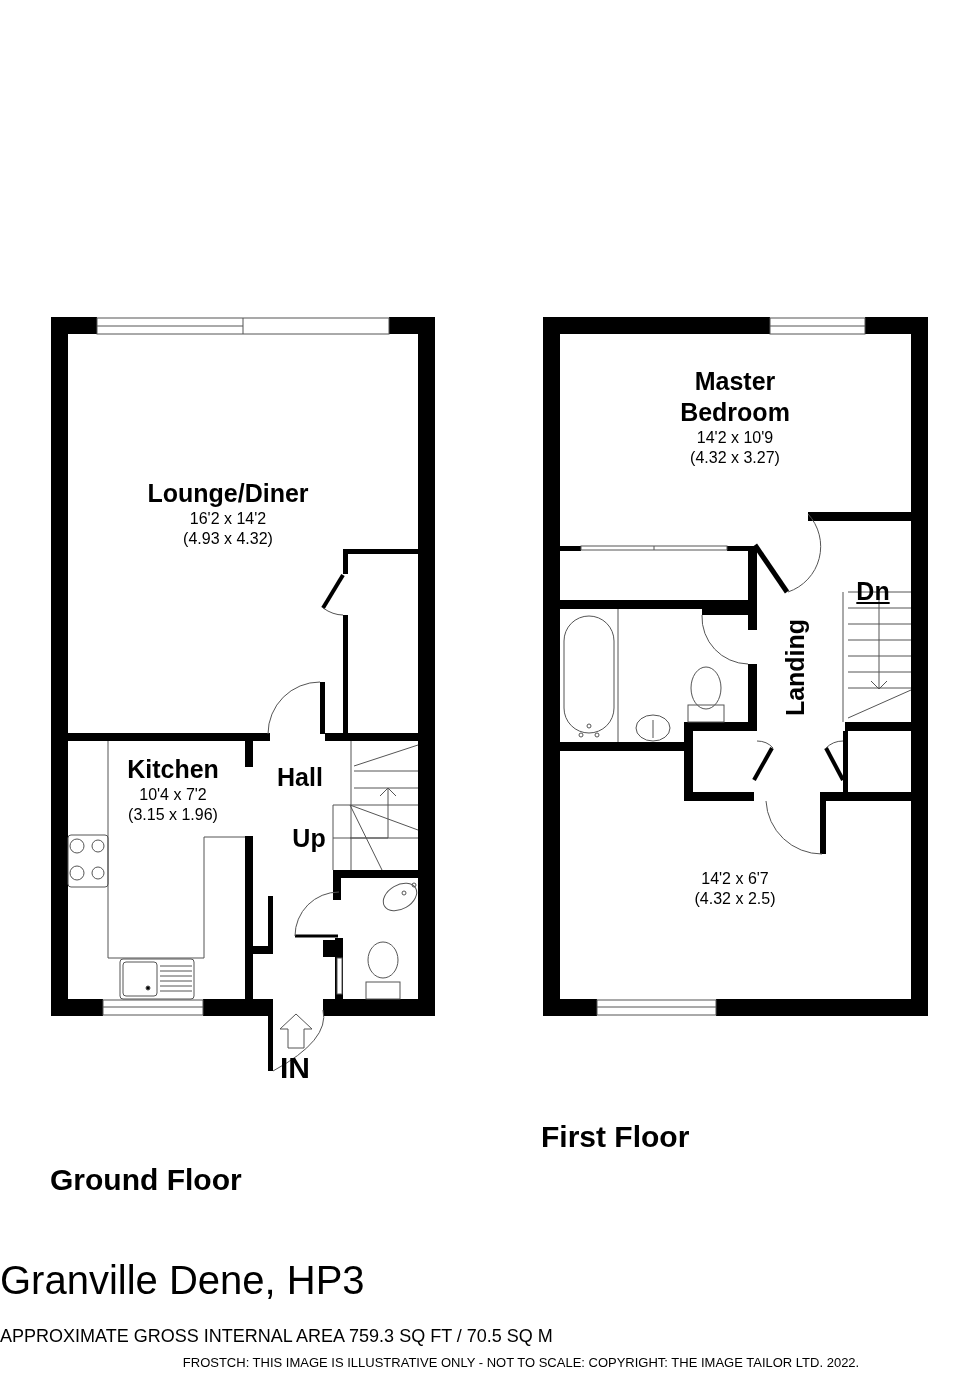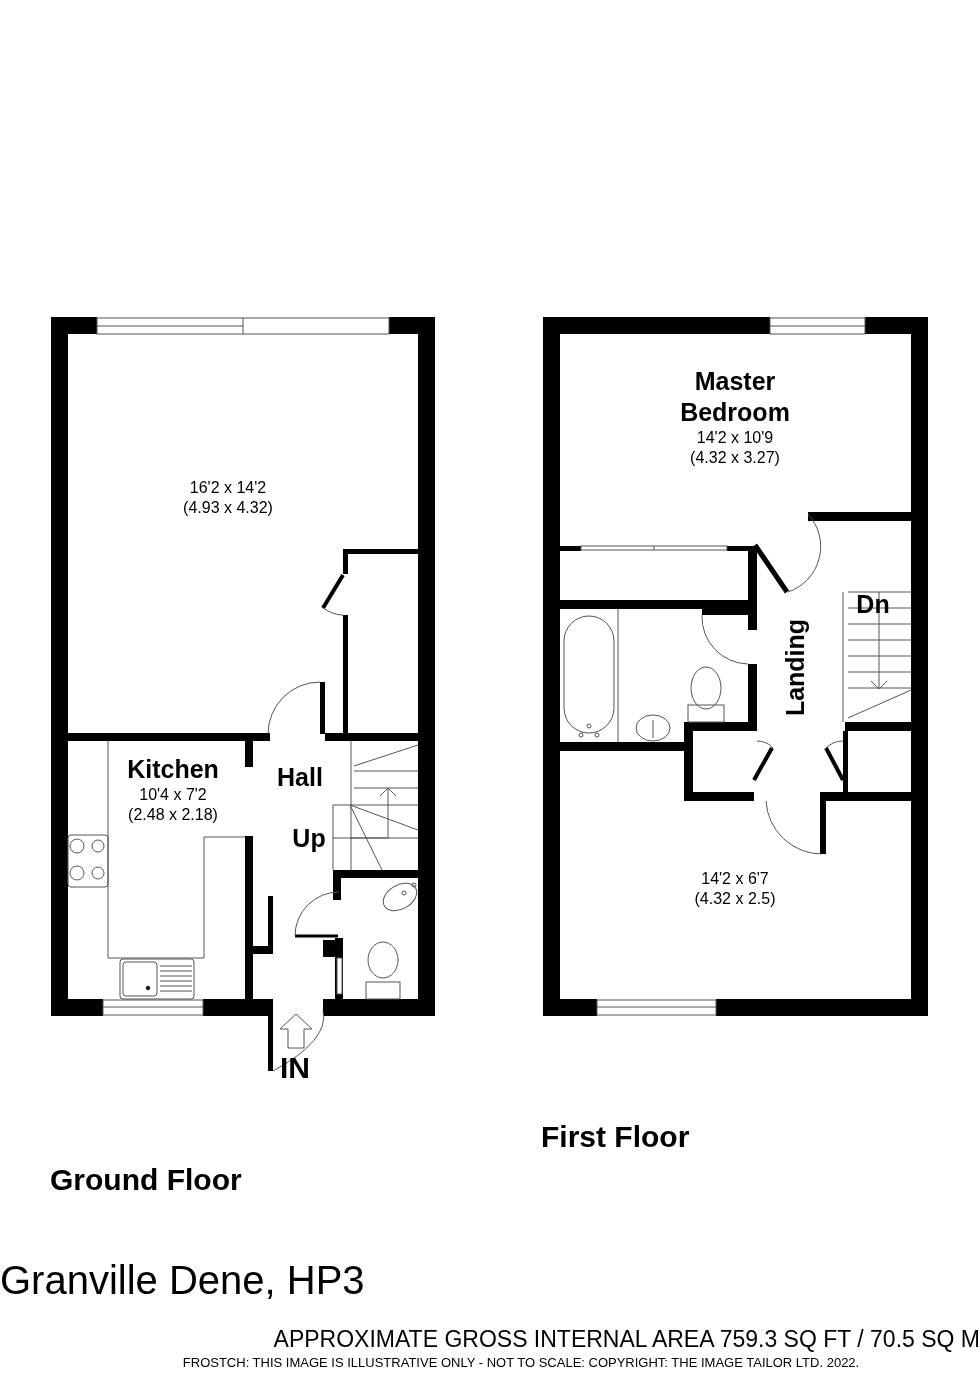--- a/index.html
+++ b/index.html
@@ -3,21 +3,21 @@
 <meta charset="utf-8">
 <style>
   html, body { margin: 0; padding: 0; background: #ffffff; }
   body { width: 980px; height: 1385px; position: relative; overflow: hidden; font-family: "Liberation Sans", sans-serif; color: #000; }
   svg.plan { position: absolute; left: 0; top: 0; }
   .lbl { position: absolute; text-align: center; white-space: nowrap; font-family: "Liberation Sans", sans-serif; }
   .room-name { font-weight: bold; font-size: 25px; line-height: 31px; }
   .room-dim { font-size: 16px; line-height: 20px; }
   .floor-label { font-weight: bold; font-size: 30px; position: absolute; white-space: nowrap; }
   .title { font-size: 40px; position: absolute; left: 0; width: 980px; text-align: left; }
-  .area { font-size: 23px; position: absolute; left: 0; width: 980px; text-align: right; }
+  .area { font-size: 18px; position: absolute; left: 0; width: 980px; text-align: left; }
   .disclaimer { font-size: 13px; position: absolute; left: 0; width: 980px; text-align: center; }
   .landing { transform: rotate(-90deg); transform-origin: center; }
 </style>
 </head>
 <body>
 
 <svg class="plan" width="980" height="1385" viewBox="0 0 980 1385">
 
   <g>
 
@@ -180,43 +180,44 @@
       <line x1="848" y1="672" x2="911" y2="672"></line>
       <line x1="848" y1="688" x2="911" y2="688"></line>
       <line x1="848" y1="718" x2="911" y2="690"></line>
       <line x1="879" y1="592" x2="879" y2="688"></line>
       <polyline points="871,681 879,689 887,681"></polyline>
     </g>
   </g>
 </svg>
 
 <div class="lbl" style="left:128px; top:478px; width:200px;">
+  <div class="room-name">Lounge/Diner</div>
   <div class="room-dim">16'2 x 14'2</div>
   <div class="room-dim">(4.93 x 4.32)</div>
 </div>
 
 <div class="lbl" style="left:98px; top:754px; width:150px;">
   <div class="room-name">Kitchen</div>
   <div class="room-dim">10'4 x 7'2</div>
-  <div class="room-dim">(2.48 x 2.18)</div>
+  <div class="room-dim">(3.15 x 1.96)</div>
 </div>
 
 <div class="lbl room-name" style="left:270px; top:762px; width:60px;">Hall</div>
 <div class="lbl room-name" style="left:286px; top:823px; width:46px;">Up</div>
 <div class="lbl" style="left:270px; top:1051px; width:50px; font-weight:bold; font-size:30px;">IN</div>
 
 <div class="lbl" style="left:635px; top:366px; width:200px;">
   <div class="room-name">Master</div>
   <div class="room-name">Bedroom</div>
   <div class="room-dim">14'2 x 10'9</div>
   <div class="room-dim">(4.32 x 3.27)</div>
 </div>
 
 <div class="lbl room-name landing" style="left:745px; top:652px; width:100px;">Landing</div>
-<div class="lbl room-name" style="left:846px; top:589px; width:54px;">Dn</div>
+<div class="lbl room-name" style="left:846px; top:576px; width:54px;text-decoration:underline;">Dn</div>
 
 <div class="lbl" style="left:635px; top:869px; width:200px;">
   <div class="room-dim">14'2 x 6'7</div>
   <div class="room-dim">(4.32 x 2.5)</div>
 </div>
 
 <div class="floor-label" style="left:50px; top:1163px;">Ground Floor</div>
 <div class="floor-label" style="left:541px; top:1120px;">First Floor</div>
 
 <div class="title" style="top:1258px;">Granville Dene, HP3</div>

